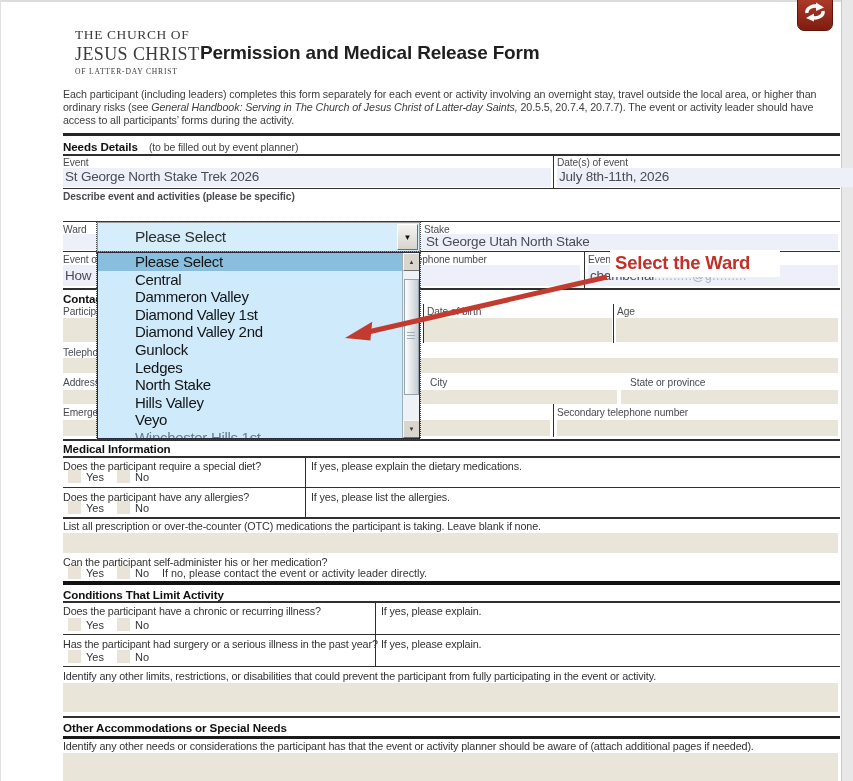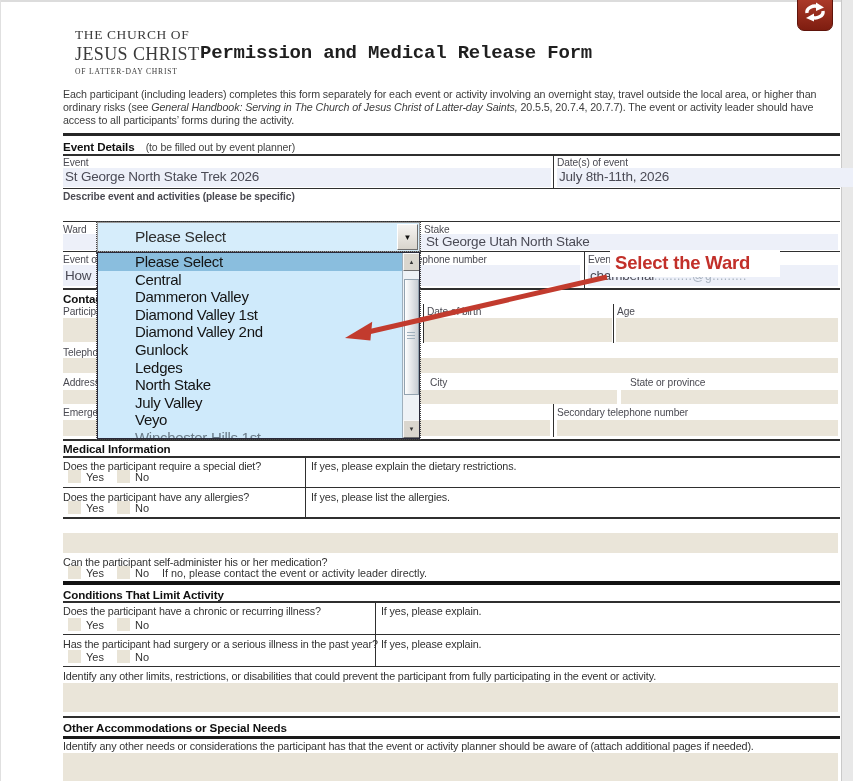--- a/index.html
+++ b/index.html
@@ -62,30 +62,30 @@
       <path d="M20 11 A 8 6 0 0 1 8 17" stroke="#ffffff" stroke-width="3.4" fill="none"></path>
       <polygon points="11,13.5 3,18 11,21.5" fill="#ffffff"></polygon>
     </svg>
   </div>
 
   <div class="abs" style="left:75px;top:27px;">
     <div class="logo1">THE CHURCH OF</div>
     <div class="logo2">JESUS CHRIST</div>
     <div class="logo3">OF LATTER-DAY CHRIST</div>
   </div>
-  <div class="title" style="left:200px;top:42px;font-family:Liberation Mono, monospace;">Permission and Medical Release Form</div>
+  <div class="title" style="left:200px;top:42px;">Permission and Medical Release Form</div>
 
   <div class="intro" style="left:63px;top:88px;width:779px;">
     <span>Each participant (including leaders) completes this form separately for each event or activity involving an overnight stay, travel outside the local area, or higher than ordinary risks (see </span><i>General Handbook: Serving in The Church of Jesus Christ of Latter-day Saints,</i><span> 20.5.5, 20.7.4, 20.7.7). The event or activity leader should have access to all participants’ forms during the activity.</span>
   </div>
 
   <div class="hline" style="left:63px;top:133px;width:777px;height:3px;background:#262626;"></div>
 
   <div class="sechdr" style="left:63px;top:140px;">
-    <span>Event Details</span>
+    <span>Needs Details</span>
     <span style="font-weight:normal;font-size:10.5px;color:#444;margin-left:8px;">(to be filled out by event planner)</span>
   </div>
   <div class="hline" style="left:63px;top:154px;width:777px;height:2px;"></div>
 
   <div class="lbl" style="left:63px;top:157px;">Event</div>
   <div class="bluefield" style="left:63px;top:168px;width:488px;height:19px;">
     <span class="val" style="position:absolute;left:2px;top:1px;">St George North Stake Trek 2026</span>
   </div>
   <div class="vline" style="left:553px;top:155px;height:33px;"></div>
   <div class="lbl" style="left:557px;top:157px;">Date(s) of event</div>
@@ -143,40 +143,41 @@
   <div class="lbl" style="left:557px;top:407px;">Secondary telephone number</div>
   <div class="beige" style="left:63px;top:420px;width:487px;height:16px;"></div>
   <div class="beige" style="left:557px;top:420px;width:281px;height:16px;"></div>
 
   <div class="hline" style="left:63px;top:439px;width:777px;height:2px;"></div>
   <div class="sechdr" style="left:63px;top:442px;">Medical Information</div>
   <div class="hline" style="left:63px;top:456px;width:777px;height:2px;"></div>
 
   <div class="q" style="left:63px;top:460px;">Does the participant require a special diet?</div>
   <div class="vline" style="left:305px;top:457px;height:30px;"></div>
-  <div class="q" style="left:311px;top:460px;">If yes, please explain the dietary restrictions.</div>
+  <div class="q" style="left:311px;top:460px;">If yes, please explain the dietary medications.</div>
   <div class="cbrow" style="left:68px;top:470px;">
     <span class="cb"></span>
       <span class="cbl">Yes</span>
     <span class="cb"></span>
       <span class="cbl">No</span>
   </div>
   <div class="hline" style="left:63px;top:487px;width:777px;height:1px;"></div>
 
   <div class="q" style="left:63px;top:491px;">Does the participant have any allergies?</div>
   <div class="vline" style="left:305px;top:488px;height:29px;"></div>
   <div class="q" style="left:311px;top:491px;">If yes, please list the allergies.</div>
   <div class="cbrow" style="left:68px;top:501px;">
     <span class="cb"></span>
       <span class="cbl">Yes</span>
     <span class="cb"></span>
       <span class="cbl">No</span>
   </div>
   <div class="hline" style="left:63px;top:517px;width:777px;height:2px;"></div>
 
+  <div class="q" style="left:63px;top:520px;">List all prescription or over-the-counter (OTC) medications the participant is taking. Leave blank if none.</div>
   <div class="beige" style="left:63px;top:533px;width:775px;height:20px;"></div>
 
   <div class="q" style="left:63px;top:556px;">Can the participant self-administer his or her medication?</div>
   <div class="cbrow" style="left:68px;top:566px;">
     <span class="cb"></span>
       <span class="cbl">Yes</span>
     <span class="cb"></span>
       <span class="cbl">No</span>
     <span style="font-size:10.8px;color:#333;">If no, please contact the event or activity leader directly.</span>
   </div>
@@ -224,21 +225,21 @@
   </div>
   <div id="dd-list">
     <div class="dd-item selected">Please Select</div>
       <div class="dd-item">Central</div>
       <div class="dd-item">Dammeron Valley</div>
       <div class="dd-item">Diamond Valley 1st</div>
       <div class="dd-item">Diamond Valley 2nd</div>
       <div class="dd-item">Gunlock</div>
       <div class="dd-item">Ledges</div>
       <div class="dd-item">North Stake</div>
-      <div class="dd-item">July Valley</div>
+      <div class="dd-item">Hills Valley</div>
       <div class="dd-item">Veyo</div>
       <div class="dd-item" style="color:#6a7b88;">Winchester Hills 1st</div>
     <div id="dd-sb">
       <span class="sb-btn" style="top:0;">
           <span>▲</span>
         </span>
       <div id="dd-thumb">
           <div id="dd-grip"></div>
         </div>
       <span class="sb-btn" style="bottom:0;">

